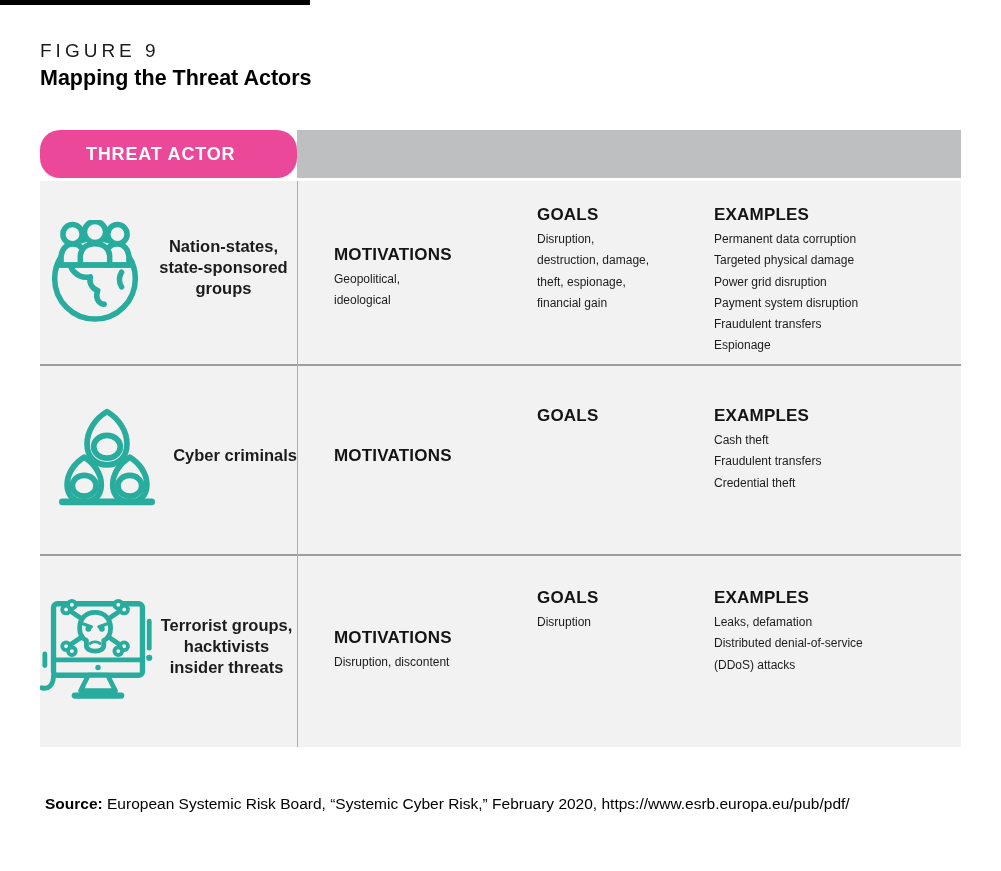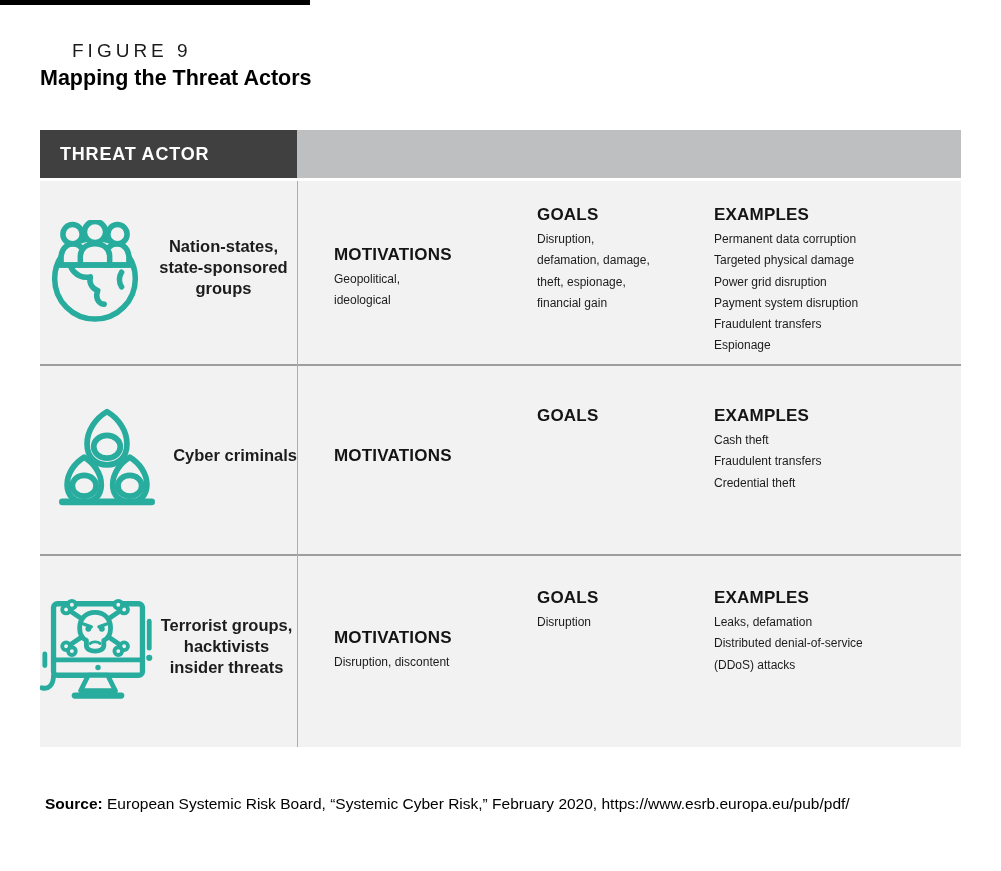--- a/index.html
+++ b/index.html
@@ -4,32 +4,32 @@
 <style>
   * { margin:0; padding:0; box-sizing:border-box; }
   html,body { background:#ffffff; }
   .page {
     position:relative; width:1001px; height:871px; background:#ffffff;
     font-family:"Liberation Sans", sans-serif; color:#1d1c1c; overflow:hidden;
   }
   .topbar { position:absolute; left:0; top:0; width:310px; height:5px; background:#000000; }
   .eyebrow {
     position:absolute; left:40px; top:40px;
-    font-size:19px; font-weight:400; letter-spacing:4px; color:#1d1c1c;margin-left:32px;
+    font-size:19px; font-weight:400; letter-spacing:4px; color:#1d1c1c;
   }
   .fig-title {
     position:absolute; left:40px; top:66px;
     font-size:21.5px; font-weight:bold; color:#000000;
   }
   .table { position:absolute; left:40px; top:130px; width:921px; }
   .thead { display:flex; height:48px; }
   .th-actor {
-    width:257px; background:#404040; color:#ffffff;
-    display:flex; align-items:center; padding-left:20px;
-    font-weight:bold; font-size:18px; letter-spacing:0.8px;
+    width:257px; background:#ec4899; color:#ffffff;
+    display:flex; align-items:center; padding-left:46px;
+    font-weight:bold; font-size:18px; letter-spacing:0.8px;border-radius:20px;
   }
   .th-rest { flex:1; background:#BEBFC1; }
   .tbody { position:relative; margin-top:3px; background:#F2F2F2; height:566px; }
   .vdivider { position:absolute; left:257px; top:0; bottom:0; width:1px; background:#ABADAF; }
   .row { display:flex; }
   .row-1 { height:183px; }
   .row-2 { height:190px; border-top:2px solid #9C9EA0; }
   .row-3 { height:193px; border-top:2px solid #9C9EA0; }
   .actor-col {
     width:257px; display:flex; align-items:center;
@@ -98,21 +98,21 @@
         </div>
         <div class="content-col">
           <div class="c-mot">
             <div class="cell-head">MOTIVATIONS</div>
             <div class="cell-body">Geopolitical,
 ideological</div>
           </div>
           <div class="c-goals">
             <div class="cell-head">GOALS</div>
             <div class="cell-body">Disruption,
-defamation, damage,
+destruction, damage,
 theft, espionage,
 financial gain</div>
           </div>
           <div class="c-ex">
             <div class="cell-head">EXAMPLES</div>
             <div class="cell-body">Permanent data corruption
 Targeted physical damage
 Power grid disruption
 Payment system disruption
 Fraudulent transfers

